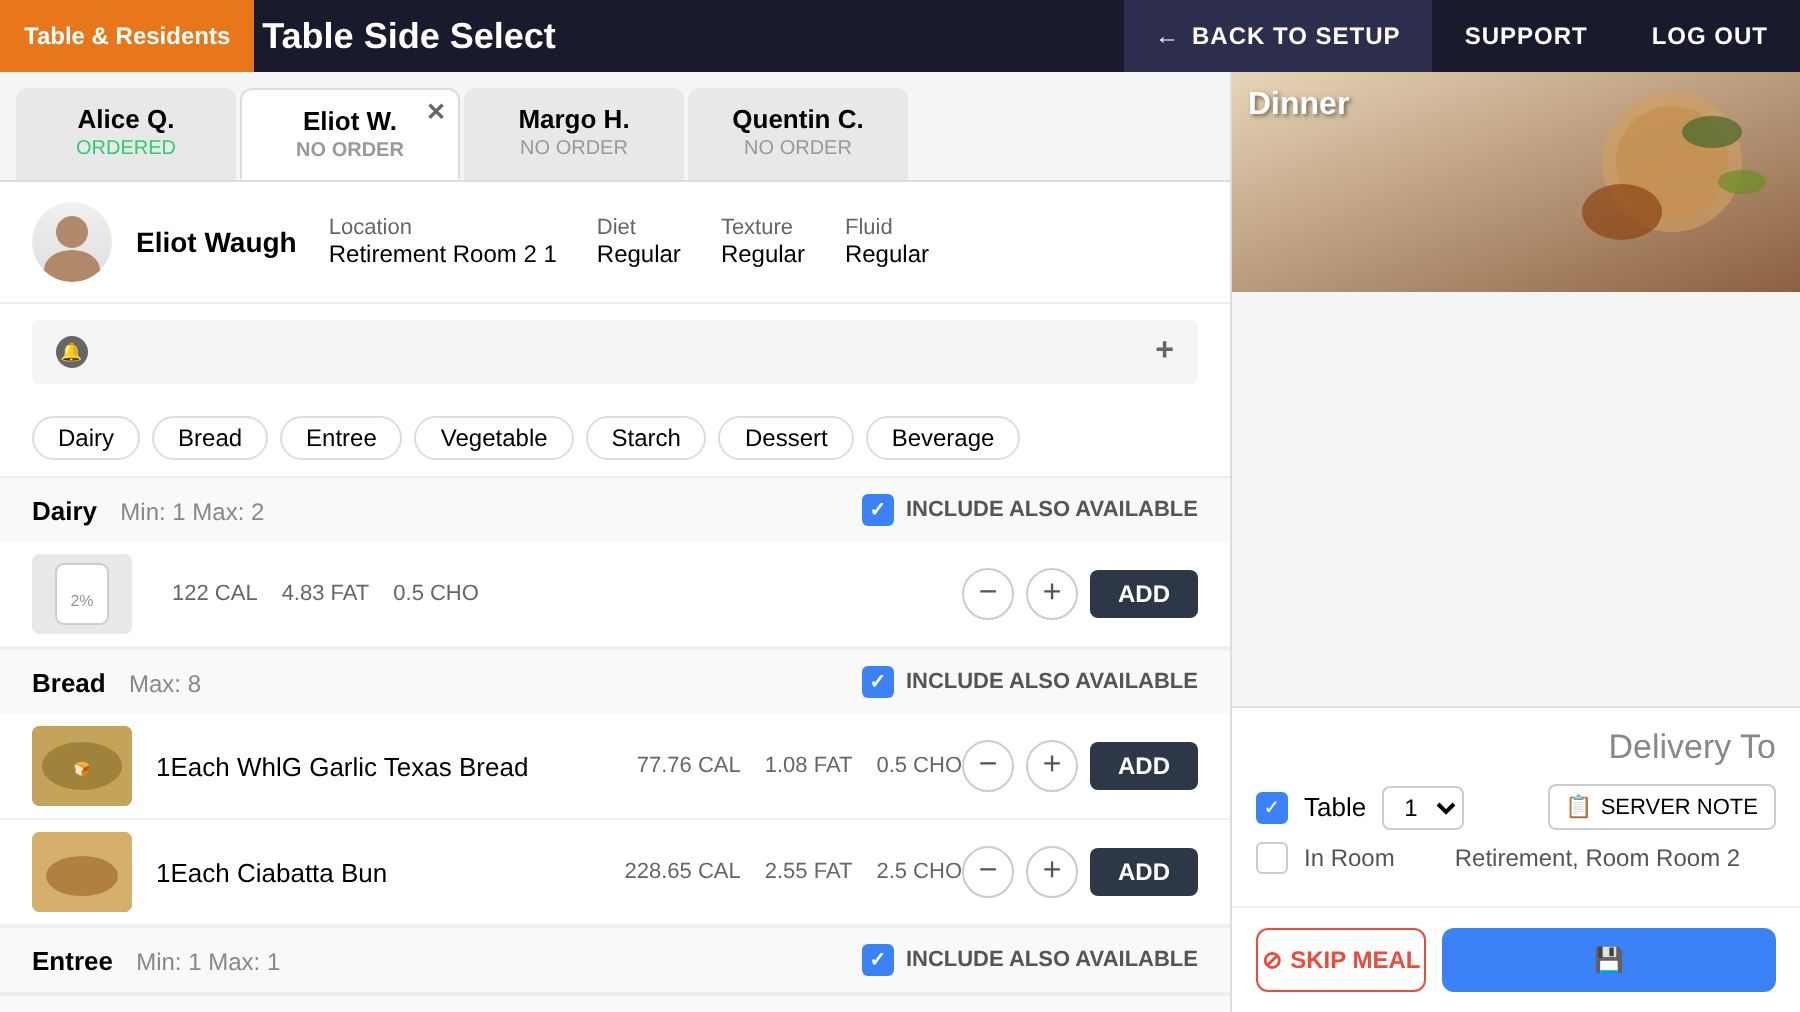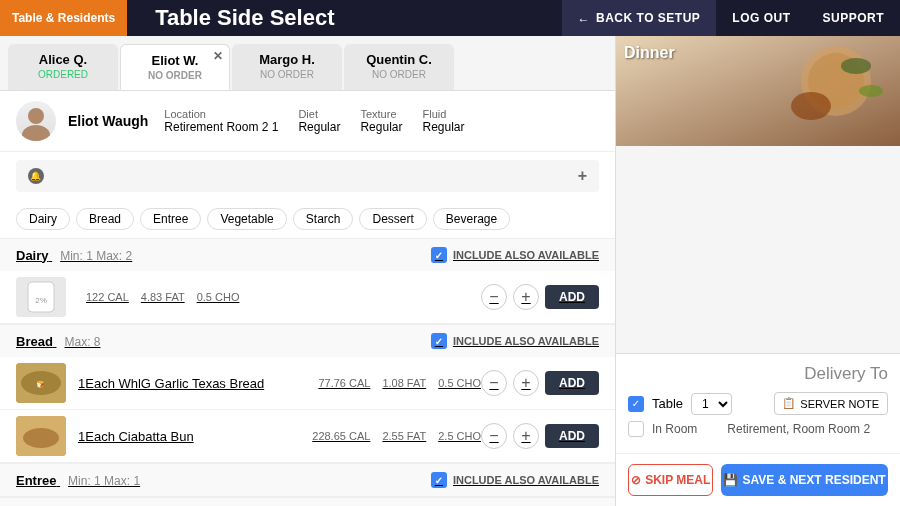--- a/index.html
+++ b/index.html
@@ -1,21 +1,21 @@
 <!DOCTYPE html>
 <html><head>
   <meta charset="utf-8">
   <style>
     * { box-sizing: border-box; margin: 0; padding: 0; font-family: -apple-system, BlinkMacSystemFont, 'Segoe UI', sans-serif; }
     body { width: 900px; height: 506px; overflow: hidden; background: #f0f0f0; font-size: 13px; }
 
     
     .header { display: flex; align-items: center; height: 36px; background: #1a1a2e; }
     .header-brand { background: #e8761a; color: white; font-weight: 700; font-size: 12px; padding: 0 12px; height: 100%; display: flex; align-items: center; }
-    .header-title { color: white; font-size: 22px; font-weight: 600; padding: 0 28px; flex: 1; }
+    .header-title { color: white; font-size: 18px; font-weight: 600; padding: 0 4px; flex: 1; }
     .header-nav { display: flex; height: 100%; }
     .header-nav-btn { color: white; font-size: 12px; font-weight: 600; padding: 0 16px; display: flex; align-items: center; cursor: pointer; text-transform: uppercase; letter-spacing: 0.5px; }
     .header-nav-btn.back { background: #2d2d4e; }
     .header-nav-btn.back .arrow { margin-right: 6px; }
 
     
     .main { display: flex; height: 470px; }
 
     
     .left-panel { flex: 1; background: white; overflow-y: auto; }
@@ -40,21 +40,21 @@
 
     
     .notes-bar { margin: 8px 16px; background: #f5f5f5; border-radius: 4px; padding: 7px 12px; display: flex; align-items: center; justify-content: space-between; cursor: pointer; }
     .notes-icon { width: 16px; height: 16px; background: #666; border-radius: 50%; display: inline-flex; align-items: center; justify-content: center; color: white; font-size: 9px; margin-right: 6px; }
 
     
     .filter-tags { display: flex; gap: 6px; padding: 8px 16px; flex-wrap: wrap; }
     .filter-tag { border: 1px solid #ddd; border-radius: 20px; padding: 3px 12px; font-size: 12px; cursor: pointer; background: white; }
 
     
-    .section { border-top: 1px solid #eee; text-decoration: underline; }
+    .section { border-top: 1px solid #eee; }
     .section-header { display: flex; align-items: center; justify-content: space-between; padding: 8px 16px; background: #f9f9f9; }
     .section-title { font-weight: 700; font-size: 13px; }
     .section-limits { color: #888; font-size: 12px; margin-left: 8px; }
     .include-available { display: flex; align-items: center; gap: 6px; font-size: 11px; color: #555; font-weight: 600; }
     .checkbox-blue { width: 16px; height: 16px; background: #3b82f6; border-radius: 3px; display: inline-flex; align-items: center; justify-content: center; color: white; font-size: 10px; }
 
     
     .food-item { display: flex; align-items: center; padding: 6px 16px; border-bottom: 1px solid #f0f0f0; }
     .food-thumb { width: 50px; height: 40px; background: #ddd; border-radius: 4px; margin-right: 12px; overflow: hidden; flex-shrink: 0; }
     .food-name { flex: 1; font-size: 13px; font-weight: 500; }
@@ -95,22 +95,22 @@
 <body>
 
 <div class="header">
   <div class="header-brand">Table &amp; Residents</div>
   <div class="header-title">Table Side Select</div>
   <div class="header-nav">
     <div class="header-nav-btn back">
       <span class="arrow">←</span>
       <span>BACK TO SETUP</span>
     </div>
+    <div class="header-nav-btn">SUPPORT</div>
     <div class="header-nav-btn">LOG OUT</div>
-    <div class="header-nav-btn">SUPPORT</div>
   </div>
 </div>
 
 <div class="main">
 
   <div class="left-panel">
 
     <div class="tabs">
       <div class="tab">
         <div class="tab-name">Alice Q.</div>
@@ -326,18 +326,17 @@
       </div>
     </div>
 
     <div class="action-buttons">
       <button class="skip-btn">
         <span>⊘</span>
         <span>SKIP MEAL</span>
       </button>
       <button class="save-next-btn">
         <span>💾</span>
-        <span>SAVE &amp; NEXT RESIDENT</span>
       </button>
     </div>
   </div>
 
 </div>
 
 </body></html>

